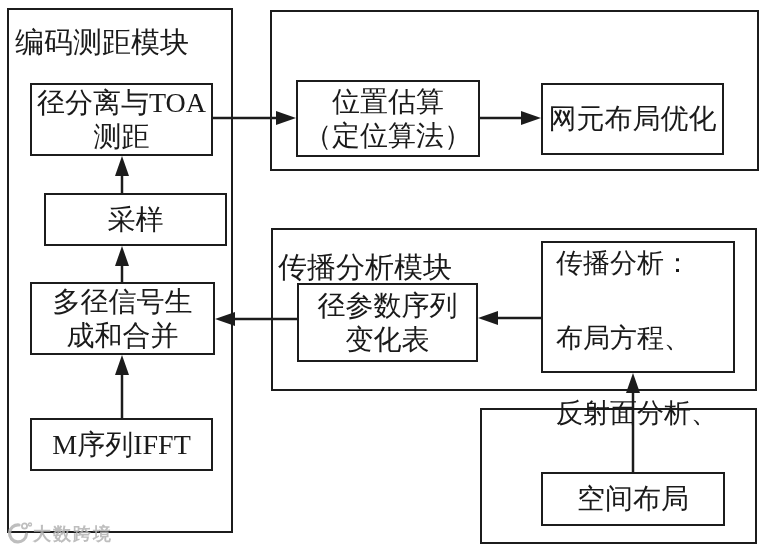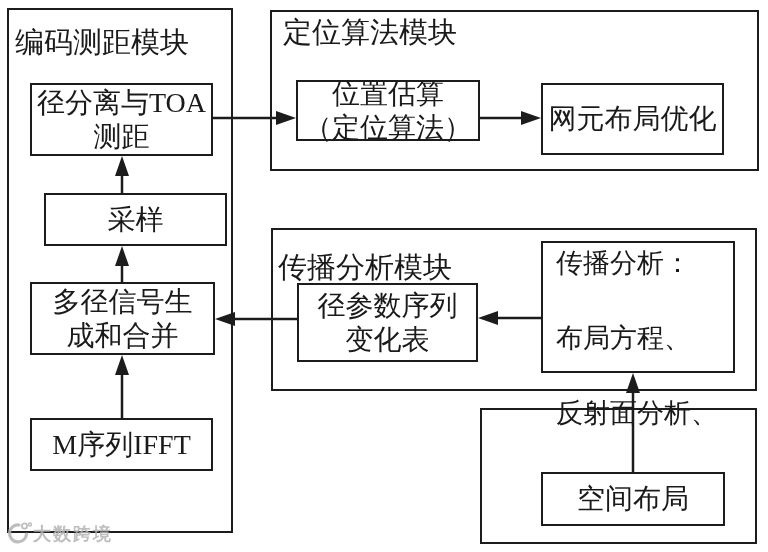--- a/index.html
+++ b/index.html
@@ -67,21 +67,20 @@
         <line x1="633" y1="472" x2="633" y2="389"></line>
         <polygon points="633,373 626,393 640,393" stroke="none"></polygon>
       </g>
     </g>
   </svg>
 
   <div class="module" style="left:7px;top:8px;width:226px;height:525px;"></div>
   <div class="module-title" style="left:15px;top:27px;">编码测距模块</div>
 
   <div class="module" style="left:270px;top:10px;width:489px;height:161px;"></div>
-  <div class="module-title" style="left:283px;top:17px;">定位算法模块</div>
 
   <div class="module" style="left:271px;top:228px;width:486px;height:163px;"></div>
   <div class="module-title" style="left:278px;top:252px;">传播分析模块</div>
 
   <div class="module" style="left:480px;top:408px;width:277px;height:136px;"></div>
 
   <div class="node" style="left:30px;top:83px;width:183px;height:73px;">
     <div class="ln">径分离与TOA</div>
     <div class="ln">测距</div>
   </div>
@@ -92,21 +91,21 @@
 
   <div class="node" style="left:30px;top:282px;width:185px;height:73px;">
     <div class="ln">多径信号生</div>
     <div class="ln">成和合并</div>
   </div>
 
   <div class="node" style="left:30px;top:418px;width:183px;height:53px;">
     <div class="ln">M序列IFFT</div>
   </div>
 
-  <div class="node" style="left:296px;top:80px;width:184px;height:61px;">
+  <div class="node" style="left:296px;top:80px;width:184px;height:77px;">
     <div class="ln">位置估算</div>
     <div class="ln">（定位算法）</div>
   </div>
 
   <div class="node" style="left:541px;top:83px;width:183px;height:72px;">
     <div class="ln">网元布局优化</div>
   </div>
 
   <div class="node" style="left:297px;top:283px;width:181px;height:79px;">
     <div class="ln">径参数序列</div>

